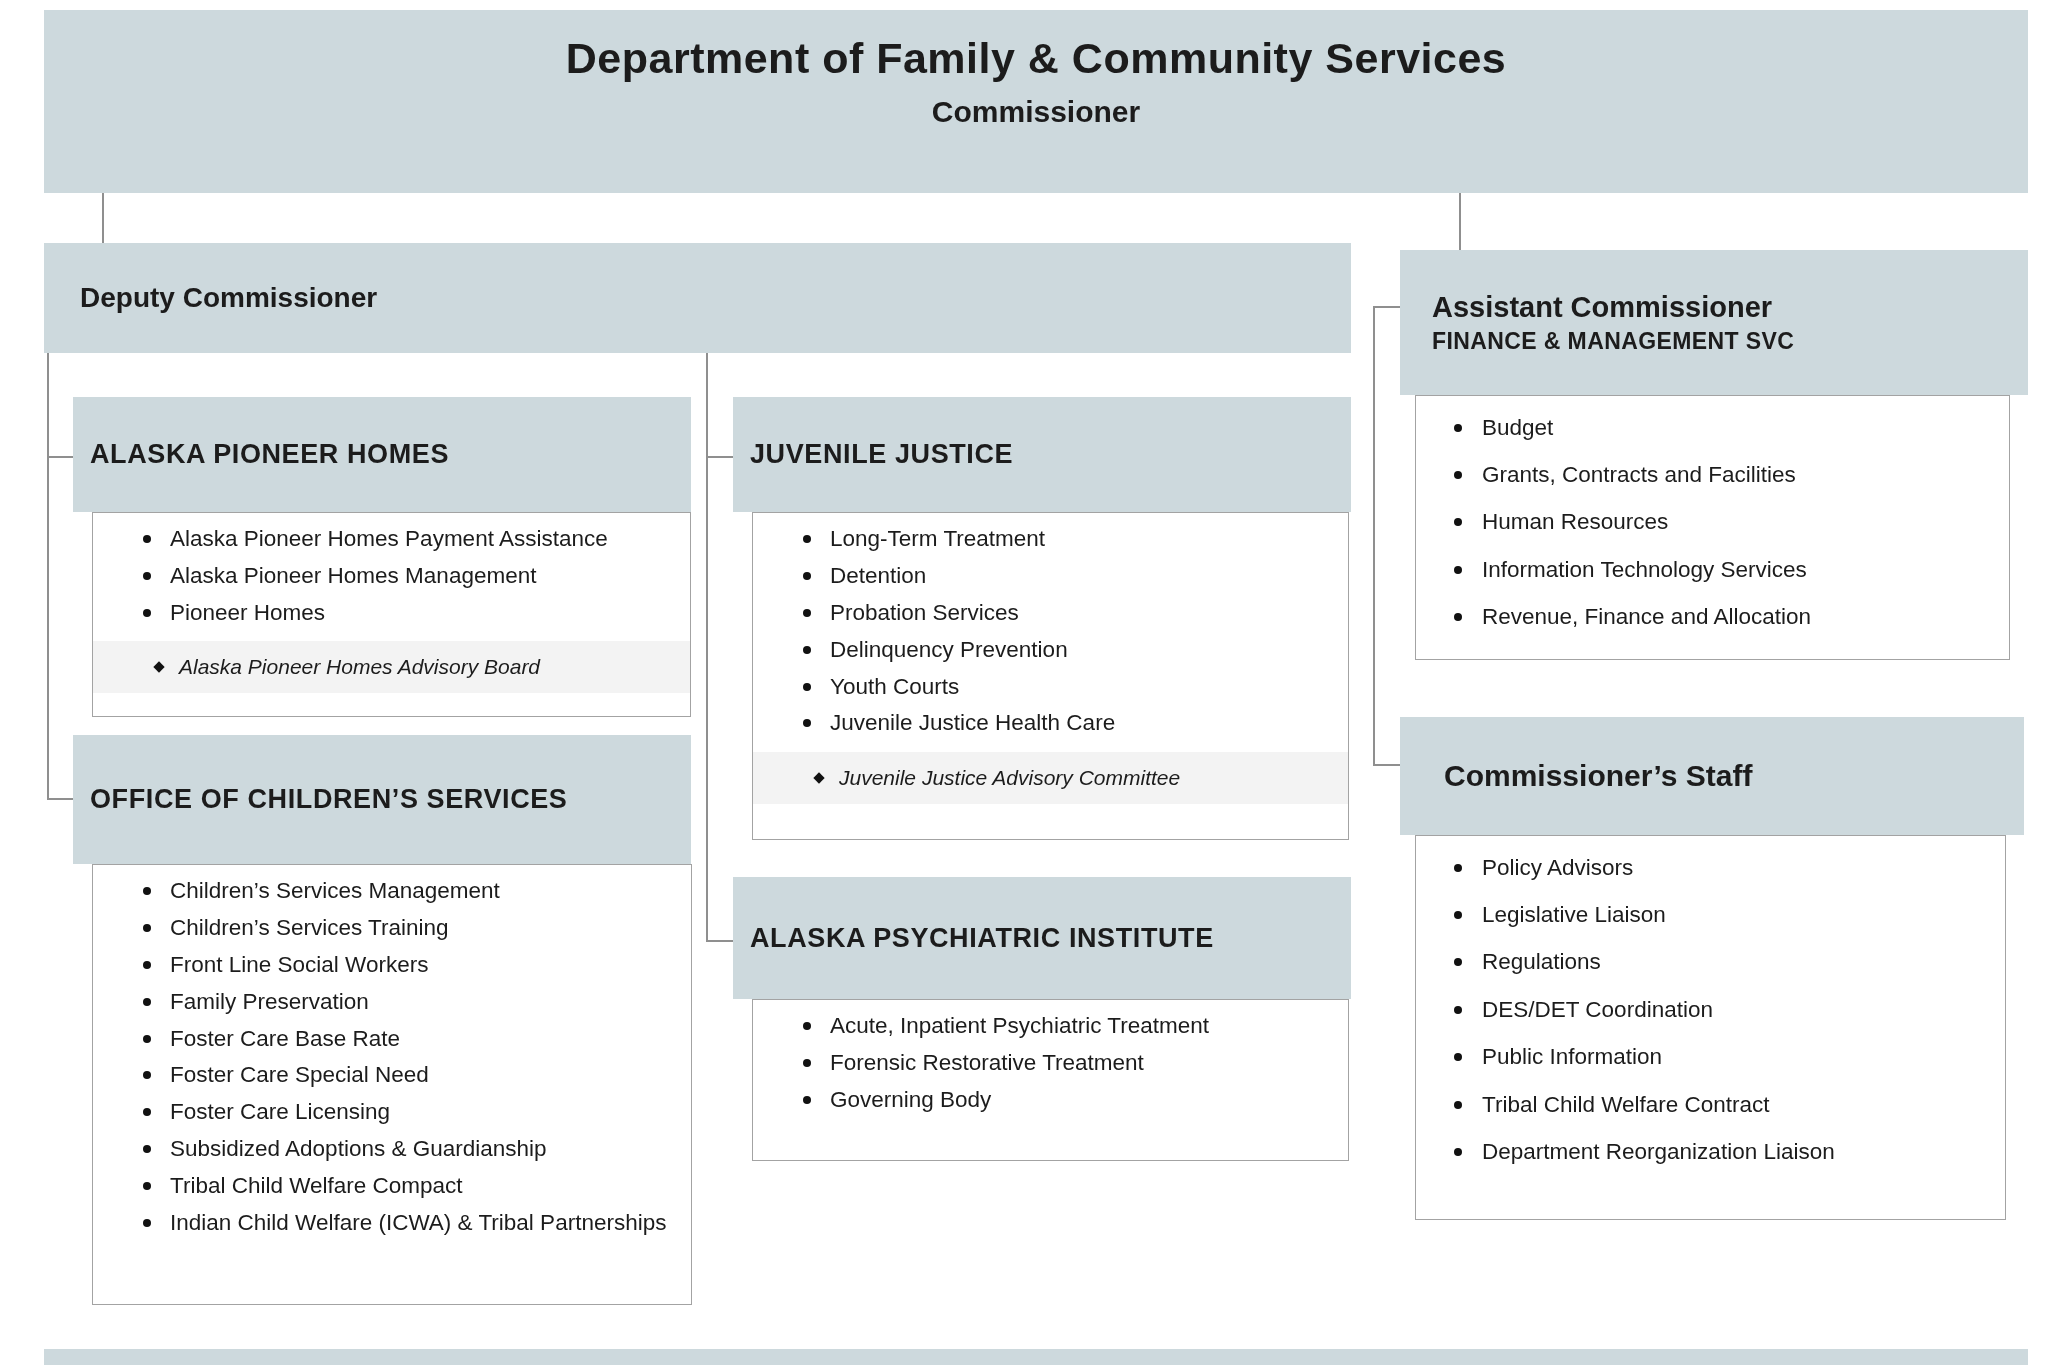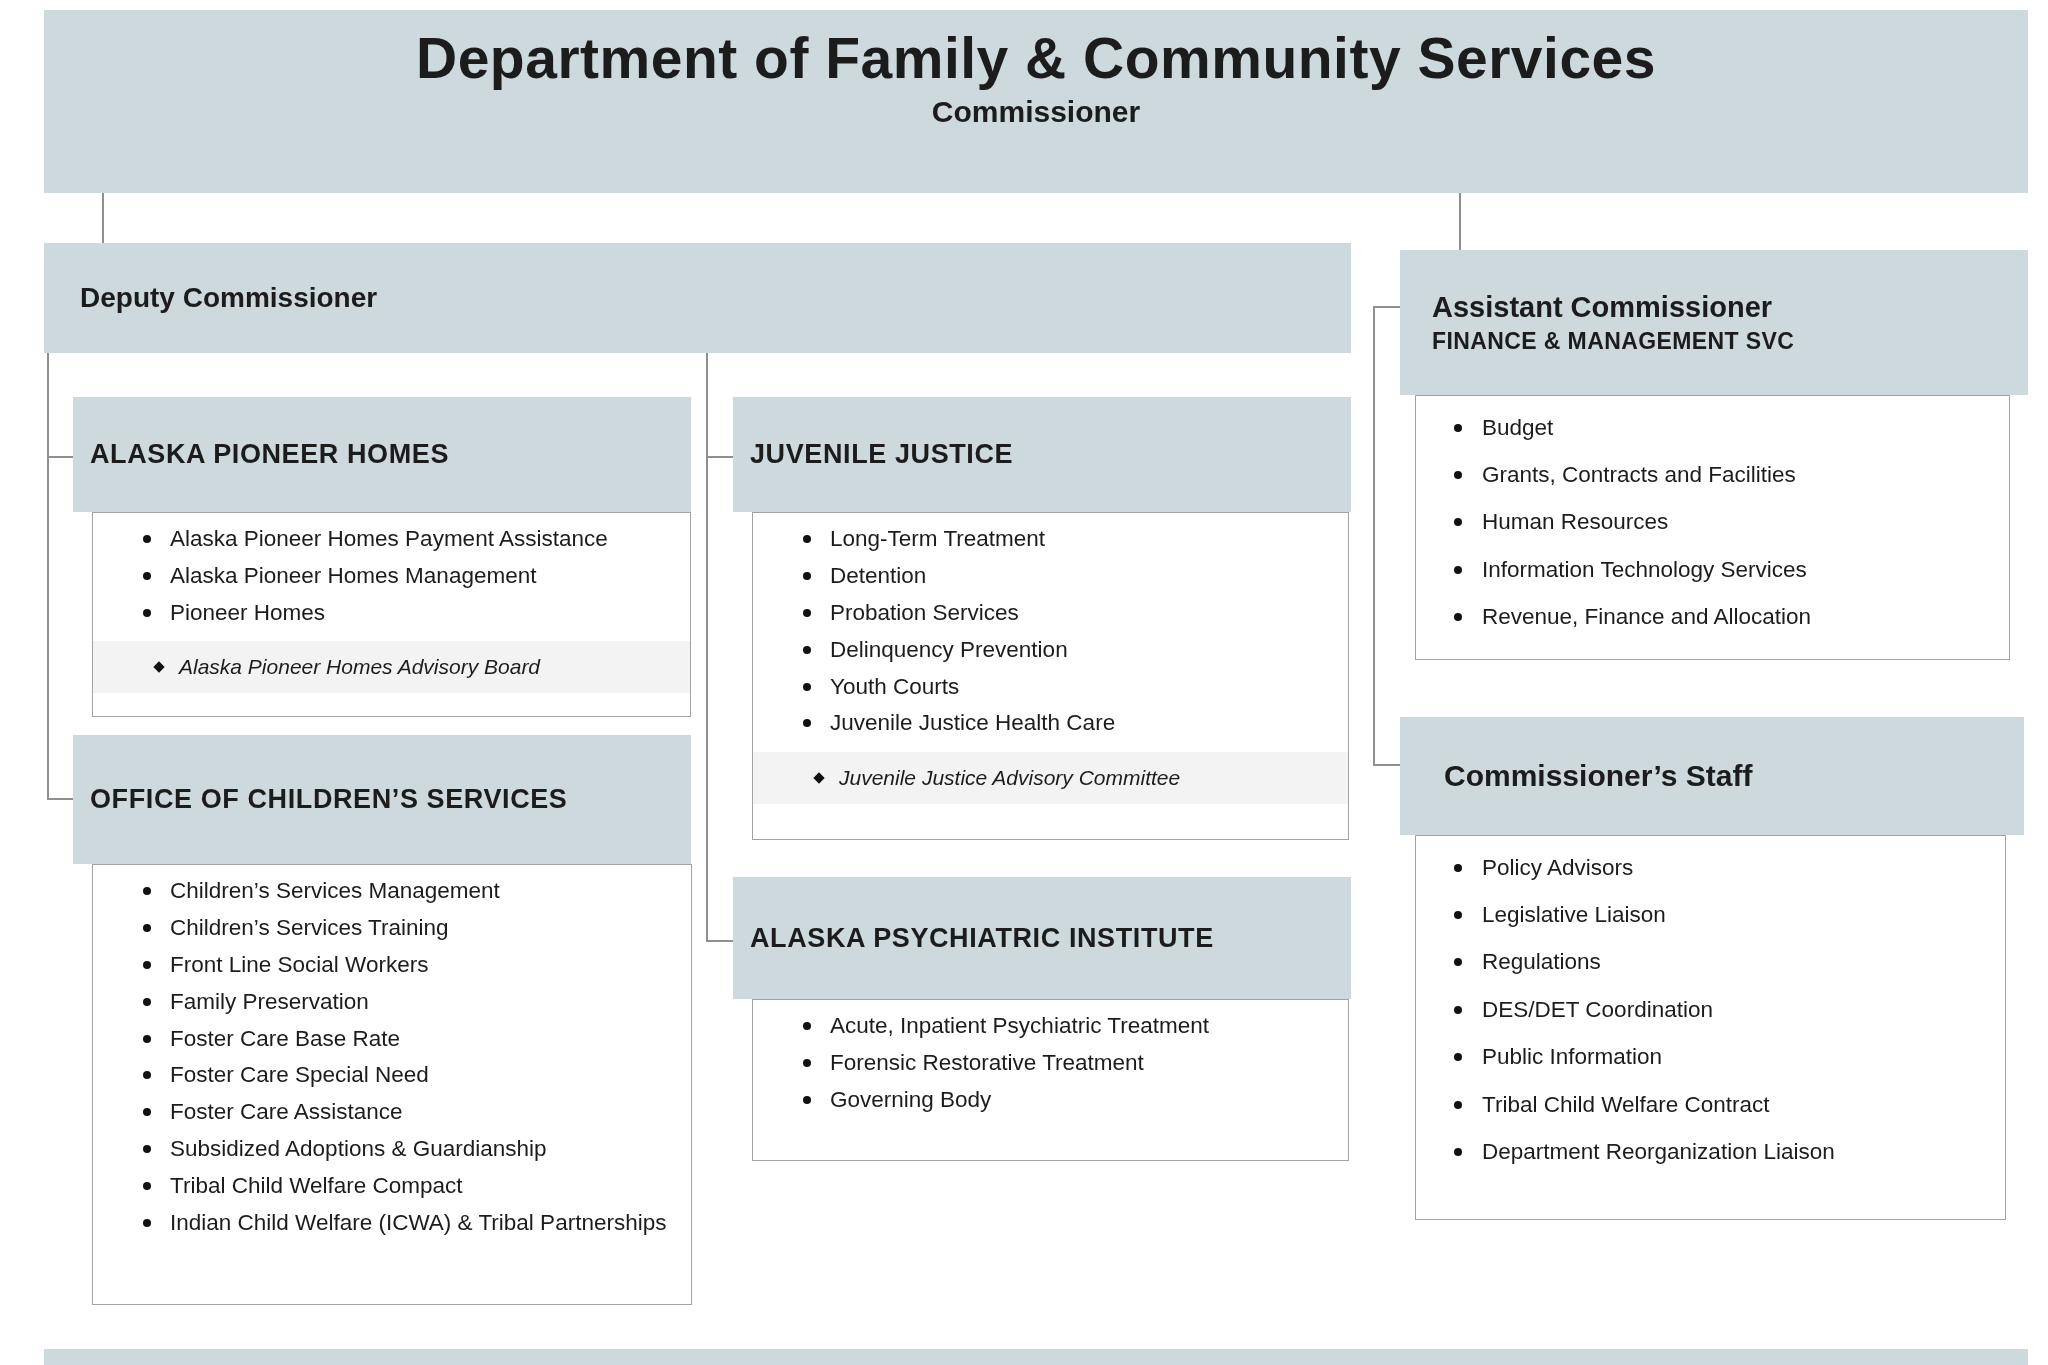--- a/index.html
+++ b/index.html
@@ -5,21 +5,21 @@
   html,body{margin:0;padding:0;background:#ffffff;}
   #canvas{
     position:relative;width:2048px;height:1365px;background:#ffffff;overflow:hidden;
     font-family:"Liberation Sans","DejaVu Sans",sans-serif;color:#1c1c1c;
   }
   .fillbox{position:absolute;background:#cdd9dd;}
   .contentbox{position:absolute;background:#ffffff;border:1.5px solid #a3a3a3;box-sizing:border-box;}
   .conn{position:absolute;background:#8f8f8f;}
   
   .main-title{position:absolute;left:0;right:0;top:22px;text-align:center;
-    font-size:57px;font-weight:bold;letter-spacing:0.5px;line-height:52px;}
+    font-size:43px;font-weight:bold;letter-spacing:0.5px;line-height:52px;}
   .main-subtitle{position:absolute;left:0;right:0;top:82px;text-align:center;
     font-size:30px;font-weight:bold;line-height:40px;}
   .deputy-label{position:absolute;left:36px;top:0;bottom:0;display:flex;align-items:center;
     font-size:28px;font-weight:600;}
   .sec-title{position:absolute;left:17px;top:0;bottom:0;display:flex;align-items:center;
     font-size:27px;font-weight:600;letter-spacing:0.6px;}
   .two-line{position:absolute;left:32px;top:0;bottom:0;display:flex;flex-direction:column;justify-content:center;}
   .two-line .l1{font-size:29px;font-weight:600;line-height:37px;}
   .two-line .l2{font-size:23px;font-weight:600;letter-spacing:0.4px;line-height:30px;}
   .cs-title{position:absolute;left:32px;top:0;bottom:0;display:flex;align-items:center;
@@ -153,21 +153,21 @@
         <li>
           <span class="dot"></span>
           <span class="item-text">Foster Care Base Rate</span>
         </li>
         <li>
           <span class="dot"></span>
           <span class="item-text">Foster Care Special Need</span>
         </li>
         <li>
           <span class="dot"></span>
-          <span class="item-text">Foster Care Assistance</span>
+          <span class="item-text">Foster Care Licensing</span>
         </li>
         <li>
           <span class="dot"></span>
           <span class="item-text">Subsidized Adoptions &amp; Guardianship</span>
         </li>
         <li>
           <span class="dot"></span>
           <span class="item-text">Tribal Child Welfare Compact</span>
         </li>
         <li>

